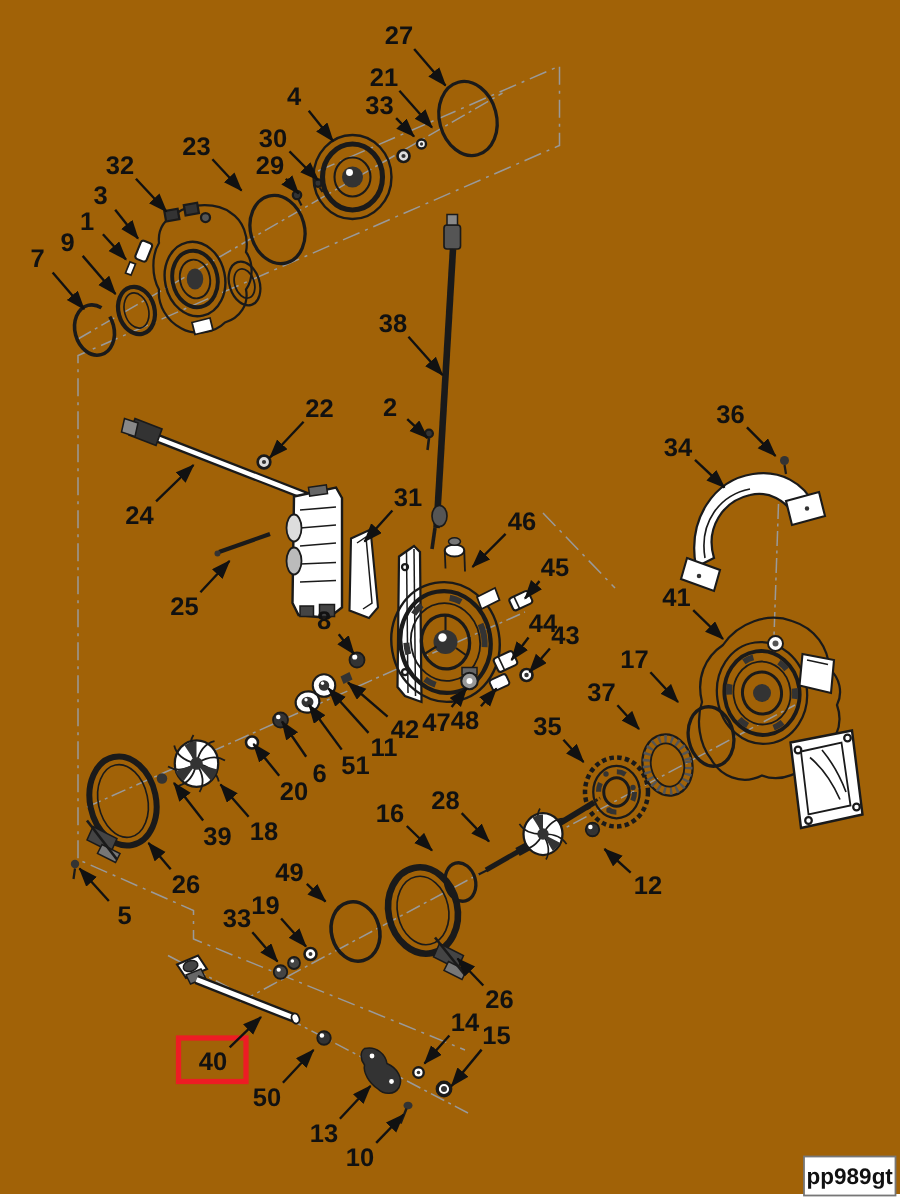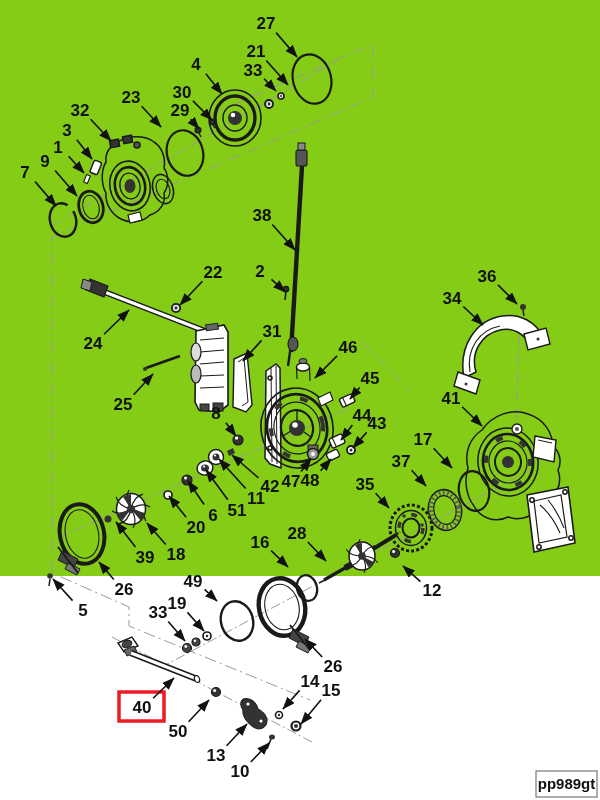--- a/index.html
+++ b/index.html
@@ -1,16 +1,16 @@
 <!DOCTYPE html>
 <html><head>
 <meta charset="utf-8">
 <style>
   html,body{margin:0;padding:0;background:#fff;width:600px;height:800px;overflow:hidden;}
-  #stage{position:relative;width:600px;height:576px;background:#84cc16;}
+  #stage{position:relative;width:600px;height:796px;background:#a16207;}
   svg text{font:bold 17px "Liberation Sans", sans-serif;fill:#111;}
   svg text.wm{font:bold 15px "Liberation Sans", sans-serif;}
   .ln{stroke:#111;stroke-width:1.6;}
   .guide{stroke:#9a9a9a;stroke-width:1;fill:none;}
 </style>
 </head>
 <body>
 
 <div id="stage">
 <svg id="diagram-svg" width="600" height="800" viewBox="0 0 600 800" xmlns="http://www.w3.org/2000/svg">

